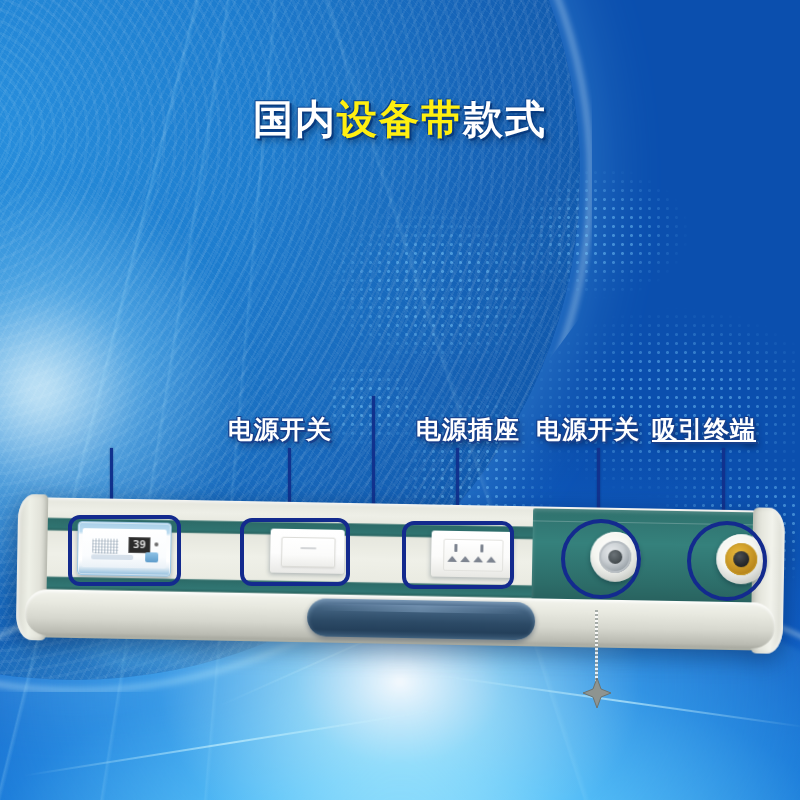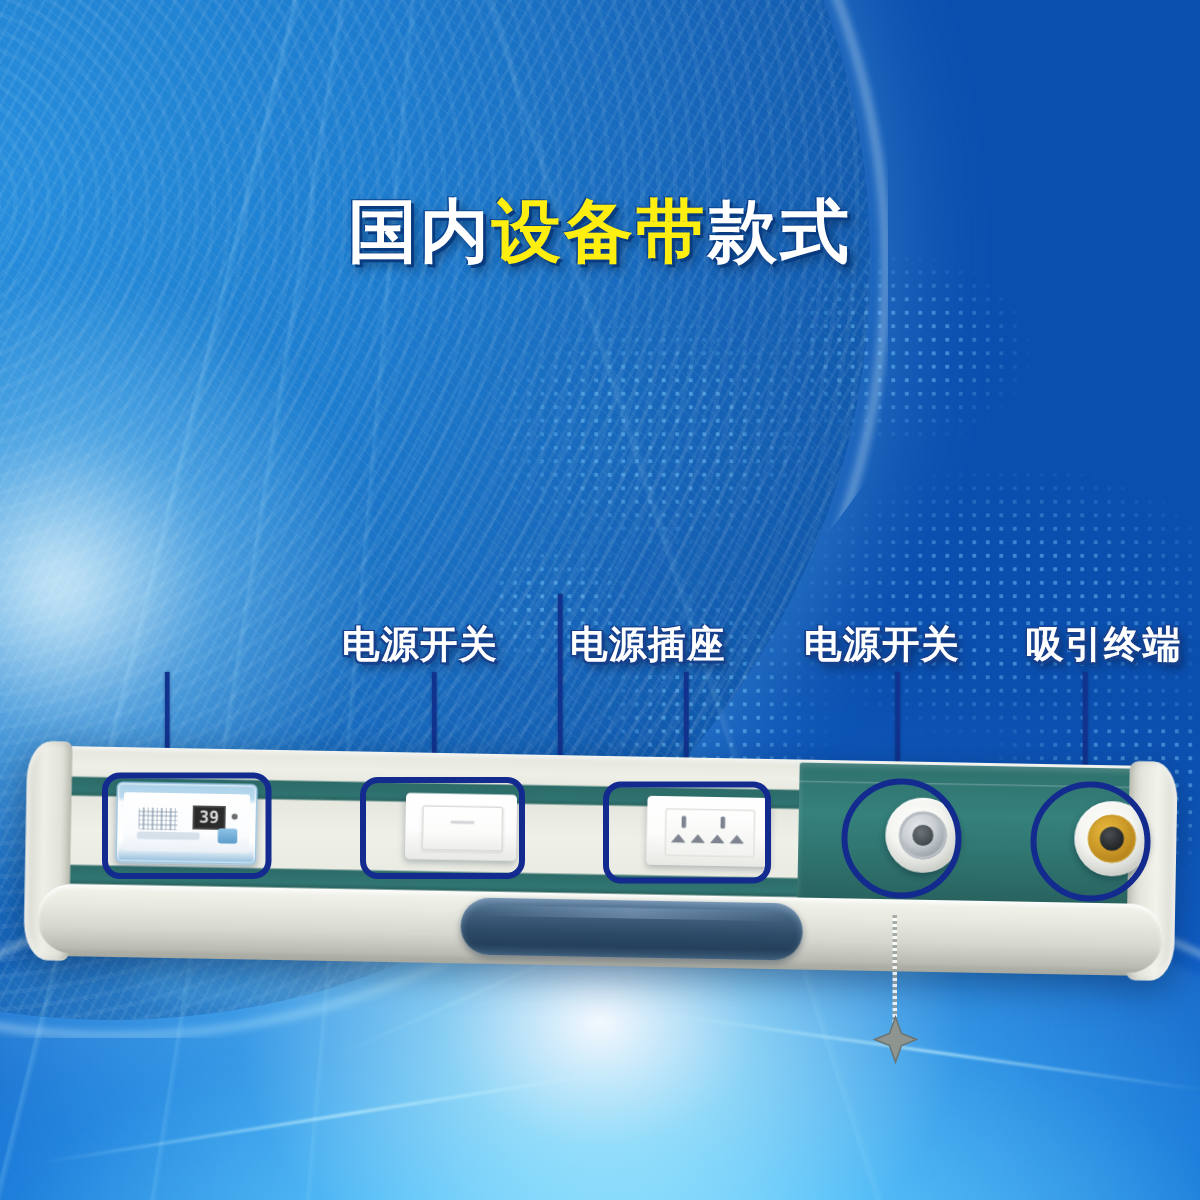--- a/index.html
+++ b/index.html
@@ -138,25 +138,24 @@
     position: absolute;
     left: 0; right: 0;
     text-align: center;
     font-weight: bold;
     letter-spacing: 2px;
     white-space: nowrap;
     font-family: "DejaVu Sans", "Liberation Sans", sans-serif;
   }
   .hl-line1 {
     top: 92px;
-    font-size: 46px;
+    font-size: 40px;
     text-shadow:
       2px 2px 0 #083b80, -1px -1px 0 #0b4490,
       3px 4px 7px rgba(3,25,60,0.55);
-    margin-top: 32px;
   }
   .hl-line2 {
     top: 168px;
     font-size: 52px;
     text-shadow:
       2px 2px 0 #083b80, -1px -1px 0 #0b4490,
       3px 4px 8px rgba(3,25,60,0.55);
   }
   .w { color: #ffffff; }
   .y { color: #ffef10; }
@@ -437,23 +436,23 @@
   <div class="horizon-line"></div>
   <div class="streak" style="left:20px; top:742px; width:420px; transform:rotate(-9deg);"></div>
   <div class="streak" style="left:430px; top:700px; width:380px; transform:rotate(8deg);"></div>
   <div class="streak" style="left:200px; top:640px; width:330px; transform:rotate(-24deg); opacity:.45;"></div>
 
   <div class="headline hl-line1">
     <span class="w">国内</span><span class="y">设备带</span><span class="w">款式</span>
   </div>
 
   <div class="callout" style="left:228px; top:413px;">电源开关</div>
-  <div class="callout" style="left:380px; top:413px;">电源插座</div>
+  <div class="callout" style="left:416px; top:413px;">电源插座</div>
   <div class="callout" style="left:536px; top:413px;">电源开关</div>
-  <div class="callout" style="left:684px; top:413px;">吸引终端</div>
+  <div class="callout" style="left:652px; top:413px;text-decoration:underline;">吸引终端</div>
 
   <div class="leader" style="left:110px; top:448px; height:80px;"></div>
   <div class="leader" style="left:288px; top:448px; height:84px;"></div>
   <div class="leader" style="left:372px; top:396px; height:218px;"></div>
   <div class="leader" style="left:456px; top:448px; height:86px;"></div>
   <div class="leader" style="left:597px; top:448px; height:92px;"></div>
   <div class="leader" style="left:722px; top:448px; height:92px;"></div>
 
   <div class="unit">
     <div class="unit-body"></div>

